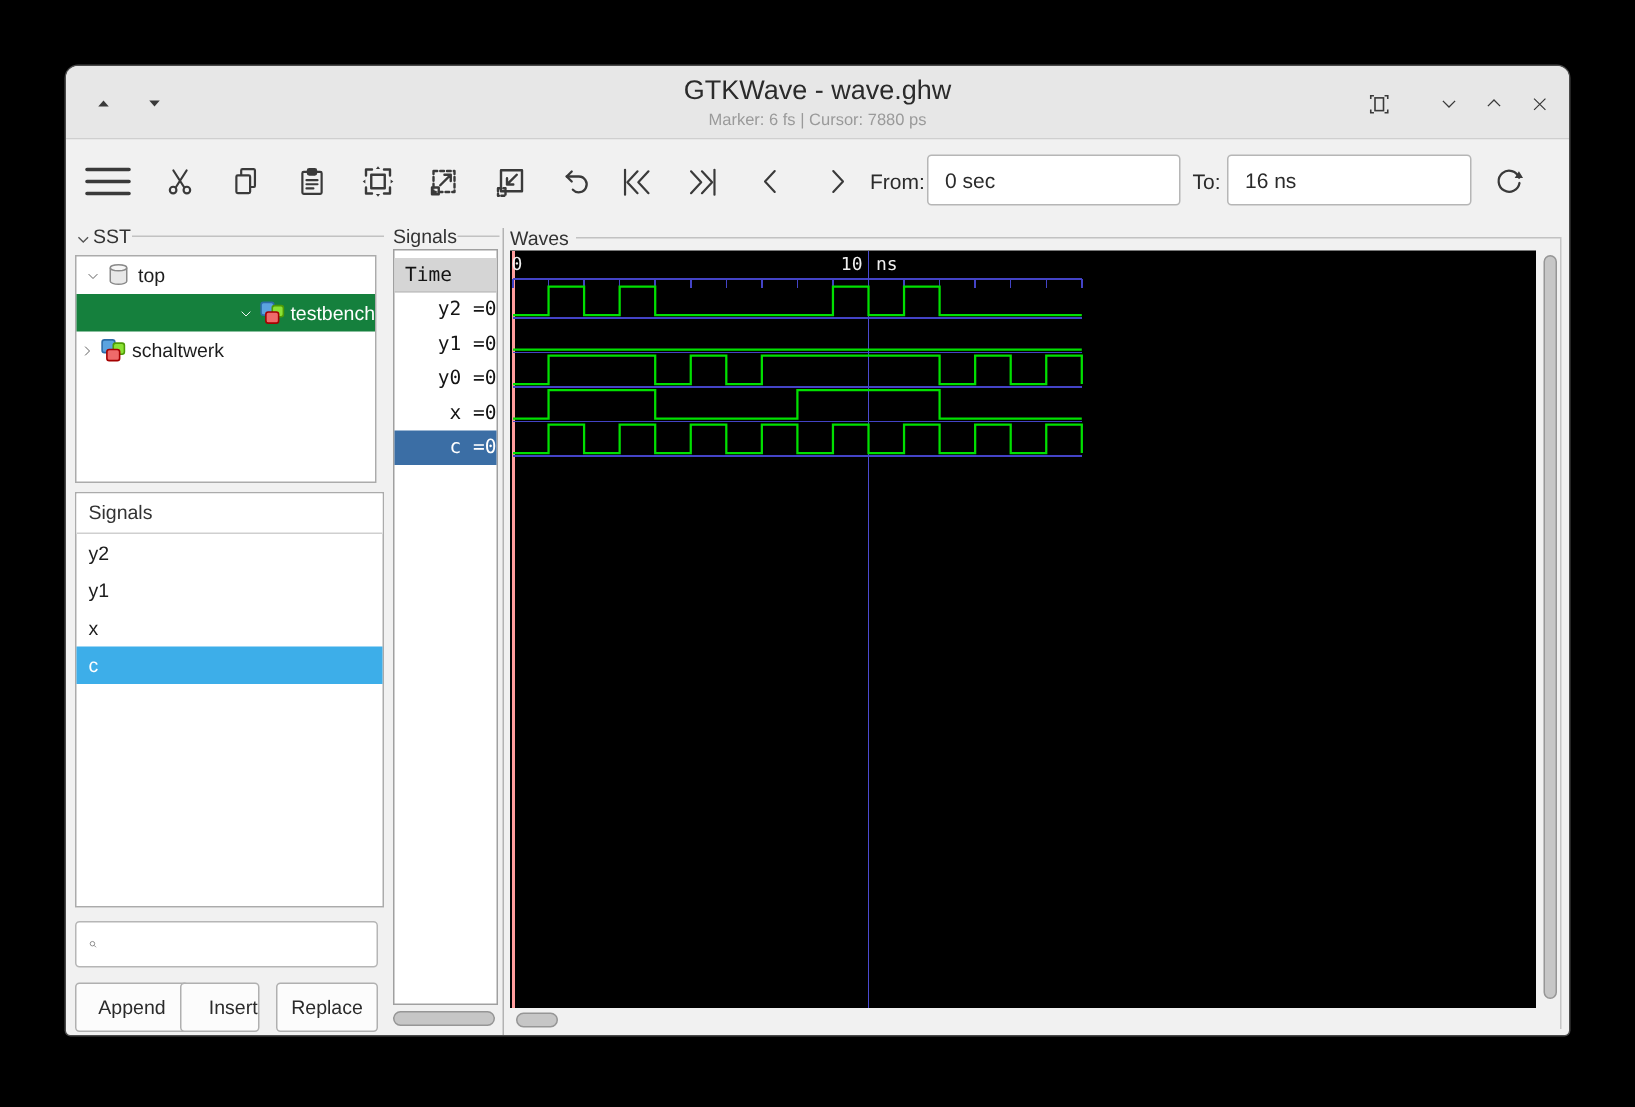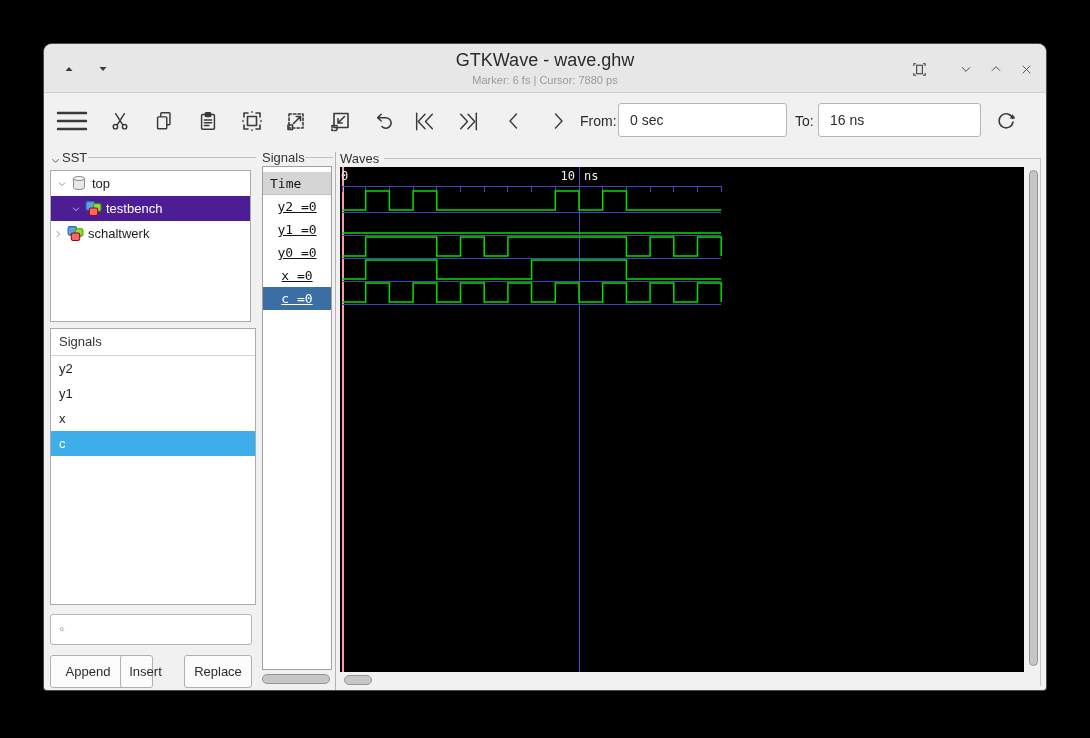--- a/index.html
+++ b/index.html
@@ -17,35 +17,35 @@
   .tool-btn{position:absolute;top:8px;width:40px;height:40px;display:flex;align-items:center;justify-content:center;border-radius:3px;}
   .tool-btn svg{display:block;stroke:#3a3a3a;fill:none;stroke-width:1.6;stroke-linecap:round;stroke-linejoin:round;}
   .tool-label{position:absolute;top:20px;font-size:14px;color:#2b2b2b;}
   .tool-input{position:absolute;top:10px;height:34px;border:1px solid #b6b6b6;border-radius:3px;background:#fff;font-family:"Liberation Sans",sans-serif;font-size:14px;color:#2b2b2b;padding:0 0 0 11px;box-sizing:border-box;}
   
   .legend{position:absolute;font-size:13px;color:#333;}
   .legend-line{position:absolute;height:1px;background:#c2c2c2;}
   .vline{position:absolute;width:1px;background:#b3b3b3;}
   .panel-box{position:absolute;background:#fff;border:1px solid #ababab;box-sizing:border-box;}
   .tree-row{position:relative;height:25px;display:flex;align-items:center;font-size:13px;color:#1d1d1d;white-space:nowrap;}
-  .tree-row.selected{background:#4c1d95;color:#fff;}
+  .tree-row.selected{background:#15803d;color:#fff;justify-content:flex-end;}
   .tree-exp{width:14px;height:14px;display:inline-flex;align-items:center;justify-content:center;flex:0 0 auto;}
   .tree-exp svg{stroke:#555;fill:none;stroke-width:1.5;}
   .tree-row.selected .tree-exp svg{stroke:#fff;}
   .tree-ico{width:17px;height:17px;margin:0 4px 0 2px;flex:0 0 auto;}
   .list-header{height:26px;line-height:26px;padding-left:8px;font-size:13px;color:#333;border-bottom:1px solid #cfcfcf;background:#fff;}
   .list-row{height:25px;line-height:25px;padding-left:8px;font-size:13px;color:#1d1d1d;}
   .list-row.selected{background:#3daee9;color:#fff;}
   .search-box{position:absolute;background:#fff;border:1px solid #b6b6b6;border-radius:3px;box-sizing:border-box;display:flex;align-items:center;padding-left:8px;}
   .search-box input{border:none;outline:none;flex:1;font-size:13px;font-family:"Liberation Sans",sans-serif;background:transparent;margin-left:6px;}
   .btn{position:absolute;height:33px;background:#fcfcfc;border:1px solid #b0b0b0;border-radius:3px;font-size:13px;color:#2b2b2b;font-family:"Liberation Sans",sans-serif;display:flex;align-items:center;justify-content:center;box-sizing:border-box;}
   
   .names-box{position:absolute;background:#fff;border:1px solid #a0a0a0;box-sizing:border-box;font-family:"DejaVu Sans Mono",monospace;font-size:13px;color:#141414;padding-top:5px;}
   .name-time{height:23px;line-height:23px;background:#d5d5d5;padding-left:7px;border-bottom:1px solid #c2c2c2;box-sizing:border-box;}
-  .name-row{height:23px;line-height:23px;text-align:center;white-space:pre;text-decoration:underline;}
+  .name-row{height:23px;line-height:23px;text-align:right;white-space:pre;}
   .name-row.selected{background:#3b6ea5;color:#fff;}
   
   .wave-area{position:absolute;background:#000;}
   .scroll-h{position:absolute;height:10px;}
   .scroll-pill-h{height:10px;background:#c6c6c6;border:1px solid #969696;border-radius:5px;box-sizing:border-box;}
   .scroll-pill-v{position:absolute;width:9px;background:#c6c6c6;border:1px solid #969696;border-radius:5px;box-sizing:border-box;}
 </style>
 </head>
 <body>
 
@@ -240,21 +240,21 @@
     </div>
 
     <div class="search-box" style="left:6px;top:570px;width:202px;height:31px;">
       <svg width="15" height="15" viewBox="0 0 24 24" style="stroke:#6e6e6e;fill:none;stroke-width:2;">
           <circle cx="10.5" cy="10.5" r="6"></circle>
           <path d="M15 15l5 5"></path>
         </svg>
       <input value="" style="">
     </div>
     <div class="btn" style="left:6px;top:611px;width:76px;">Append</div>
-    <div class="btn" style="left:76px;top:611px;width:33px;padding-left:18px;">Insert</div>
+    <div class="btn" style="left:76px;top:611px;width:53px;padding-left:18px;">Insert</div>
     <div class="btn" style="left:140px;top:611px;width:68px;">Replace</div>
 
     <div class="legend" style="left:218px;top:106px;">Signals</div>
     <div class="legend-line" style="left:261px;top:113px;width:28px;"></div>
     <div class="vline" style="left:291px;top:108px;height:538px;"></div>
 
     <div class="names-box" style="left:218px;top:122px;width:70px;height:504px;">
       <div class="name-time">Time</div>
       <div class="name-row">y2 =0</div>
       <div class="name-row">y1 =0</div>

